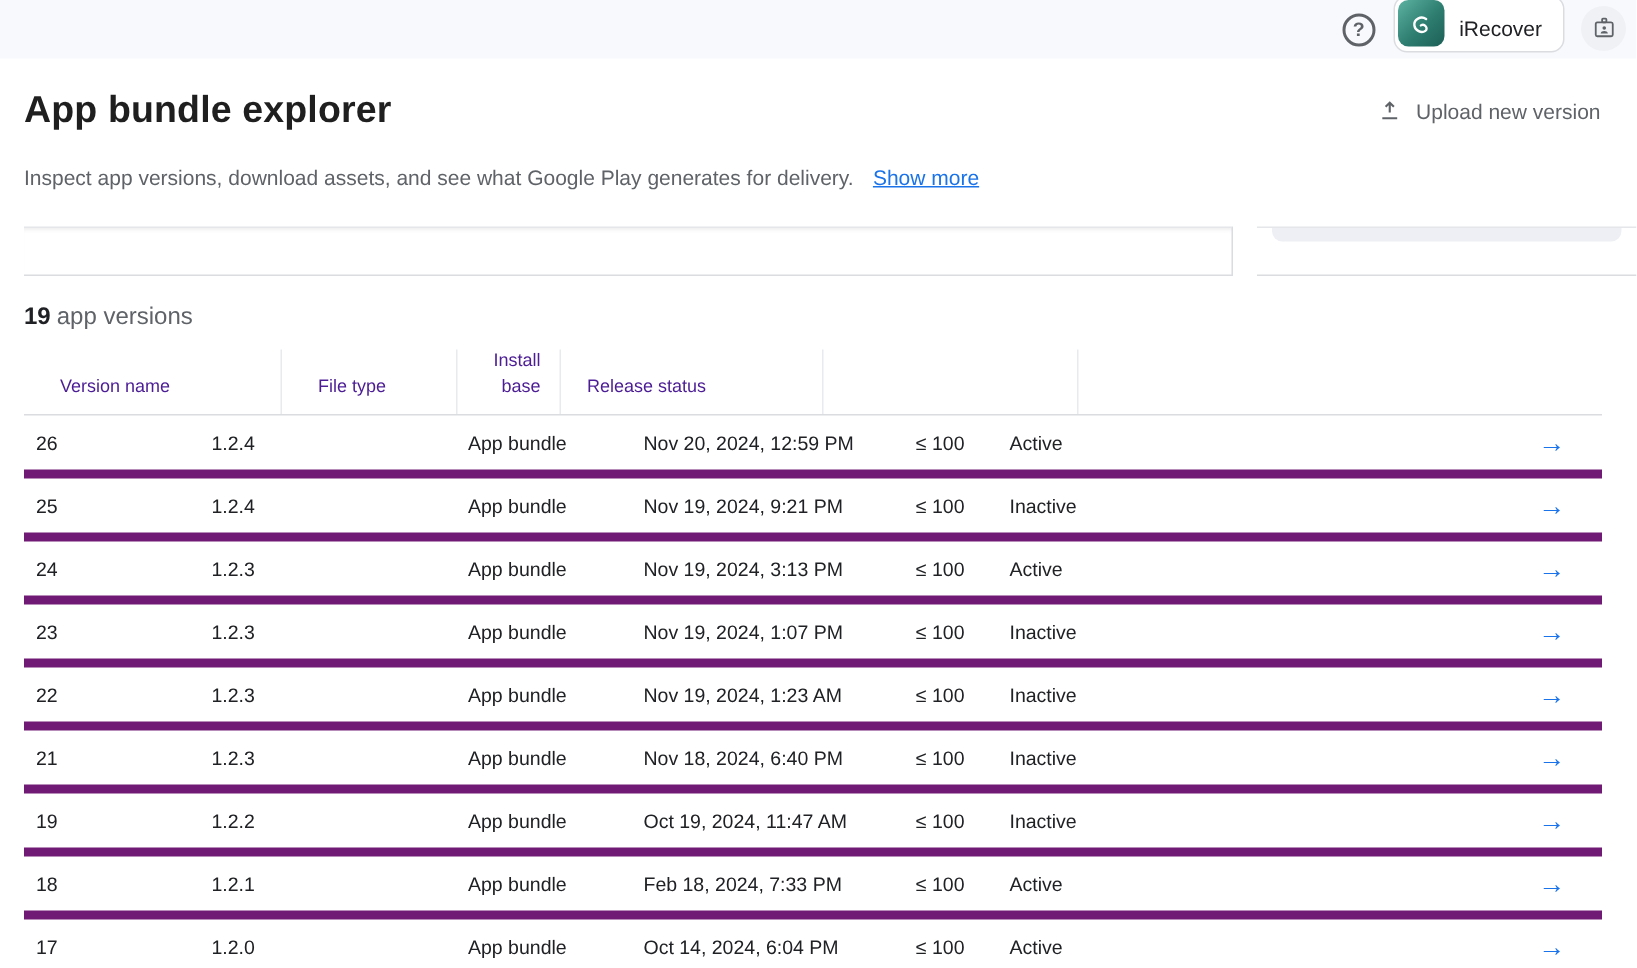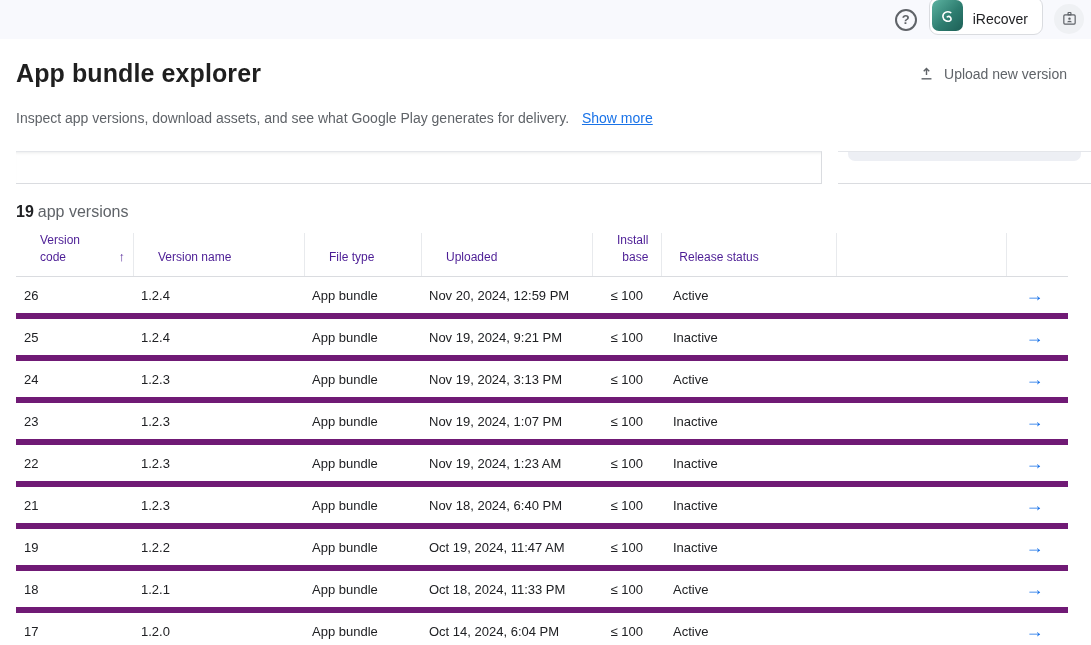--- a/index.html
+++ b/index.html
@@ -118,32 +118,25 @@
       <div class="card-chip"></div>
     </div>
   </div>
 
   <div class="summary">
     <b>19</b><span>app versions</span>
   </div>
 
   <div class="table">
     <div class="thead">
-      <div class="hcell vcode">
-        <span>Version code</span>
-        <span class="sort">↑</span>
-      </div>
       <div class="hcell vname">
           <span>Version name</span>
         </div>
       <div class="hcell ftype">
           <span>File type</span>
-        </div>
-      <div class="hcell uploaded">
-          <span>Uploaded</span>
         </div>
       <div class="hcell ibase">
           <span>Install base</span>
         </div>
       <div class="hcell rstatus">
           <span>Release status</span>
         </div>
       <div class="hcell spacer"></div>
       <div class="hcell action"></div>
     </div>
@@ -229,21 +222,21 @@
           <div class="rstatus">Inactive</div>
           <div class="spacer"></div>
           <div class="action">
             <span class="row-arrow">→</span>
           </div>
         </div>
         <div class="trow">
           <div class="vcode">18</div>
           <div class="vname">1.2.1</div>
           <div class="ftype">App bundle</div>
-          <div class="uploaded">Oct 18, 2024, 11:33 PM</div>
+          <div class="uploaded">Feb 18, 2024, 7:33 PM</div>
           <div class="ibase">≤ 100</div>
           <div class="rstatus">Active</div>
           <div class="spacer"></div>
           <div class="action">
             <span class="row-arrow">→</span>
           </div>
         </div>
         <div class="trow">
           <div class="vcode">17</div>
           <div class="vname">1.2.0</div>

